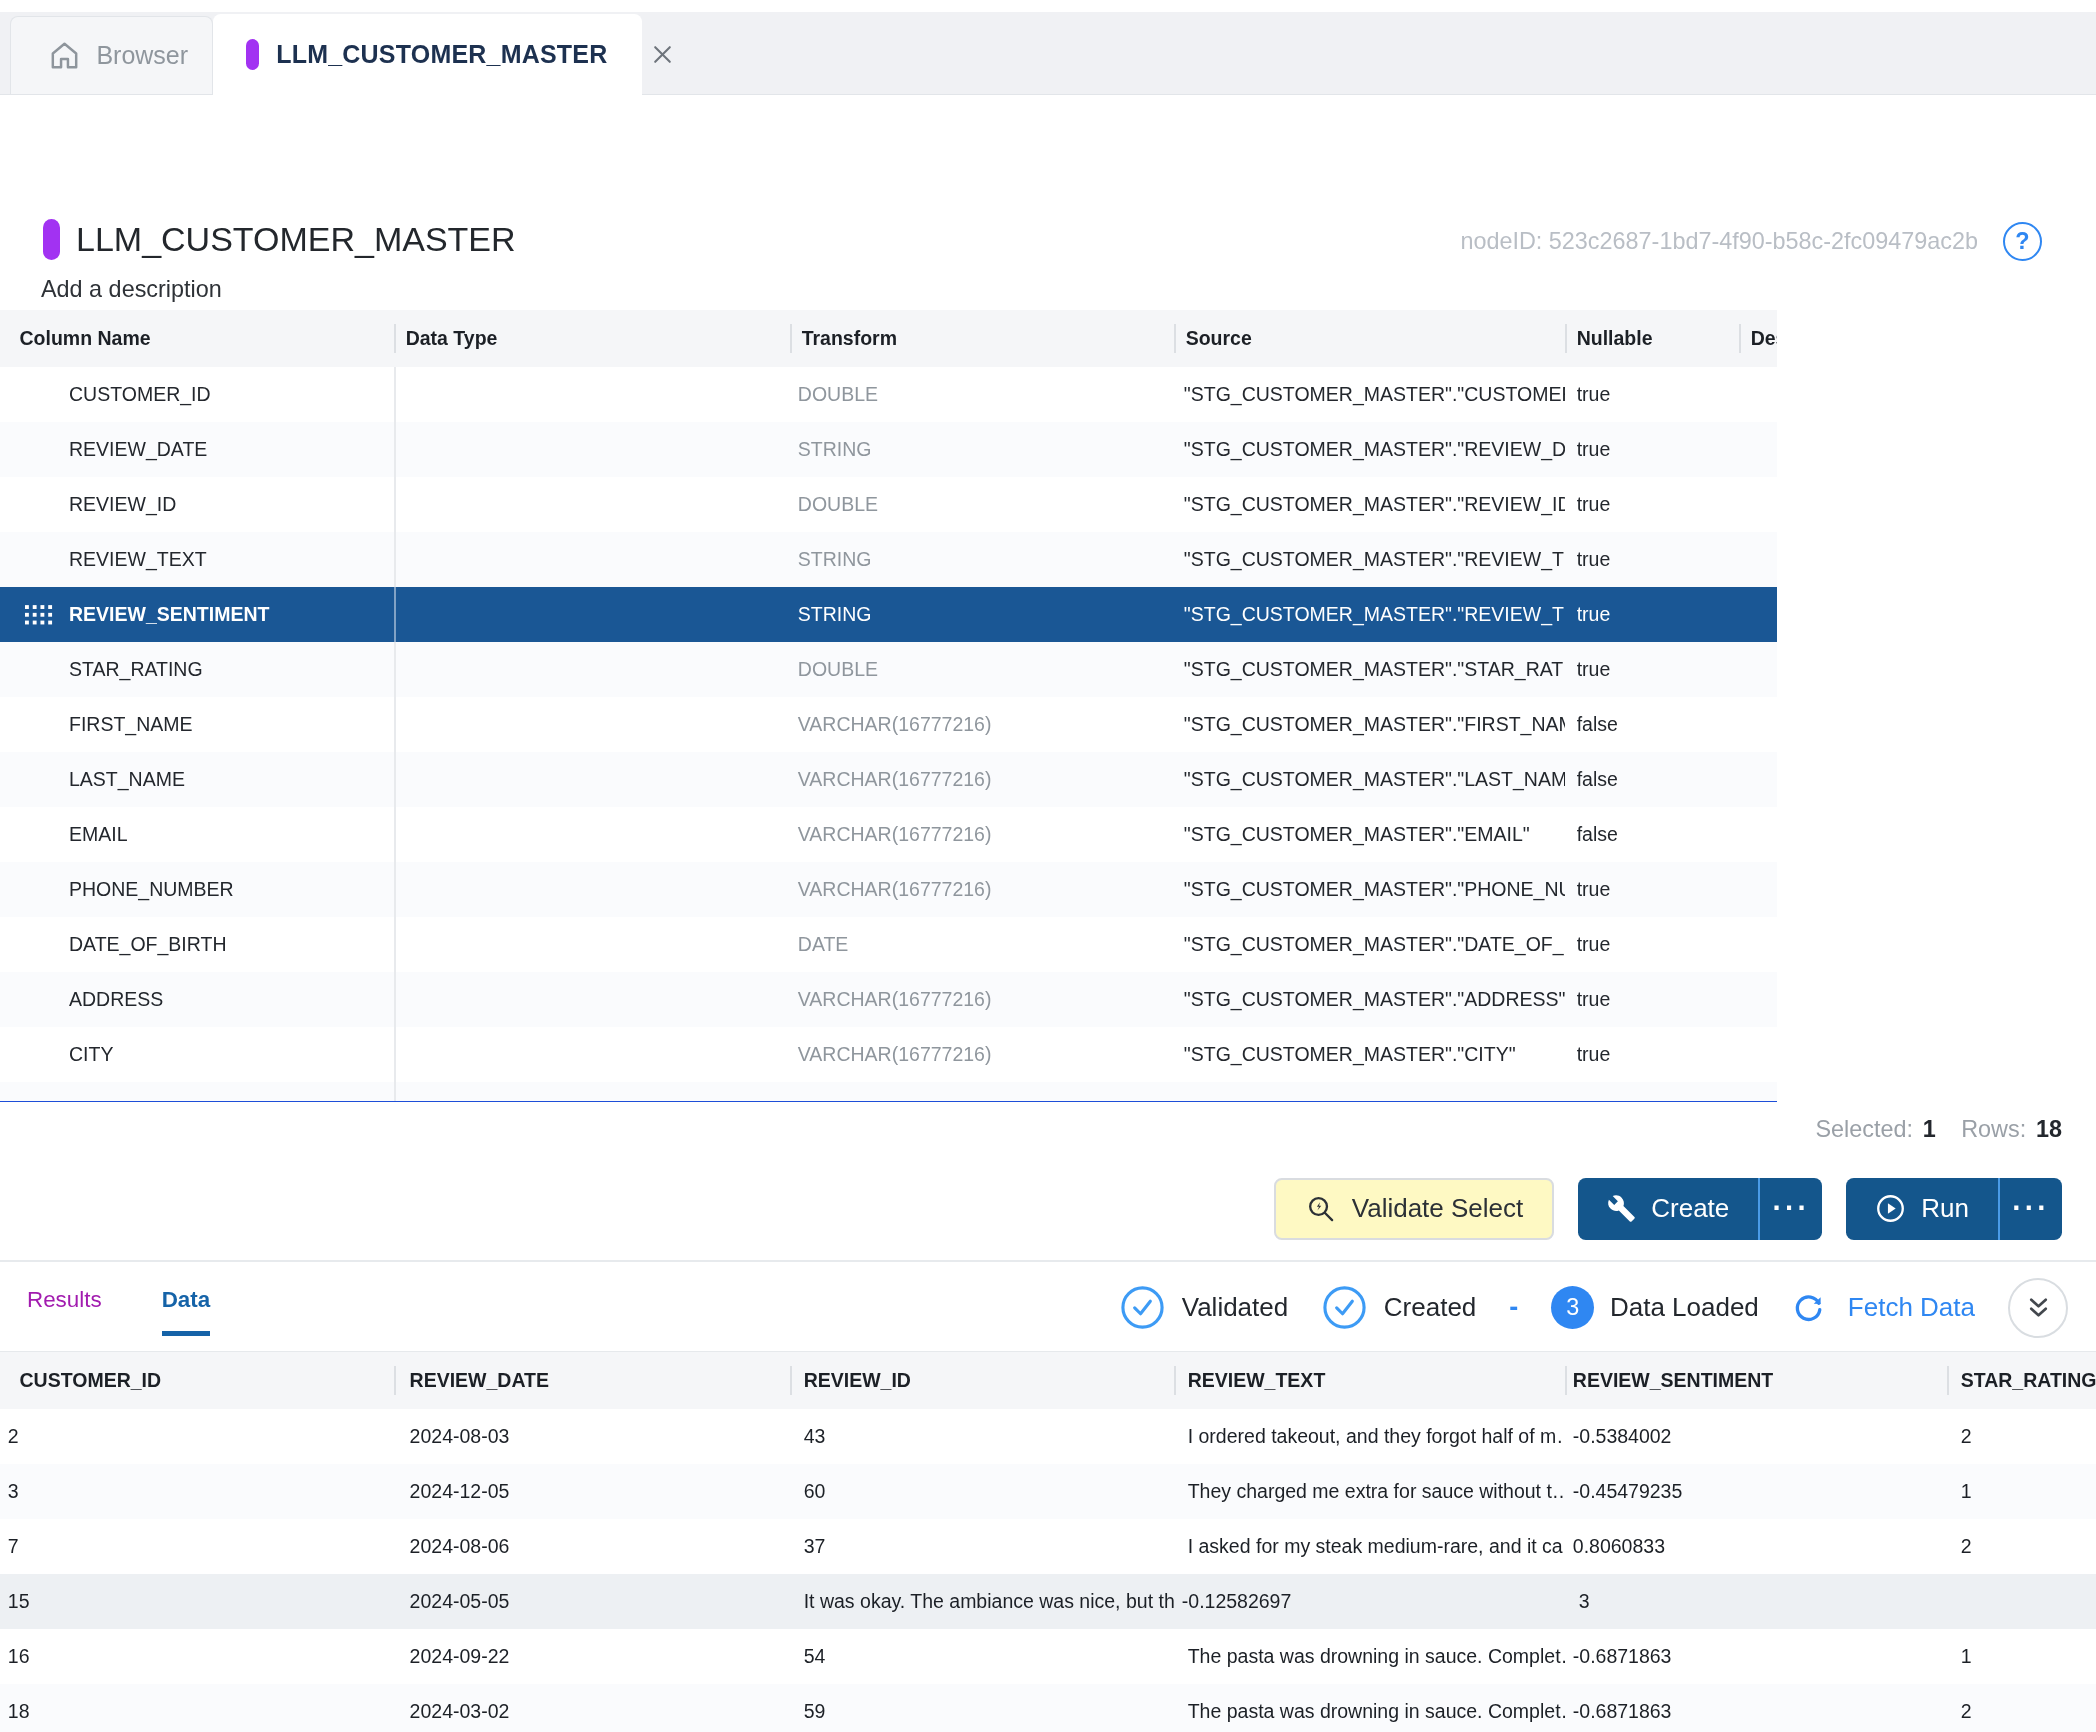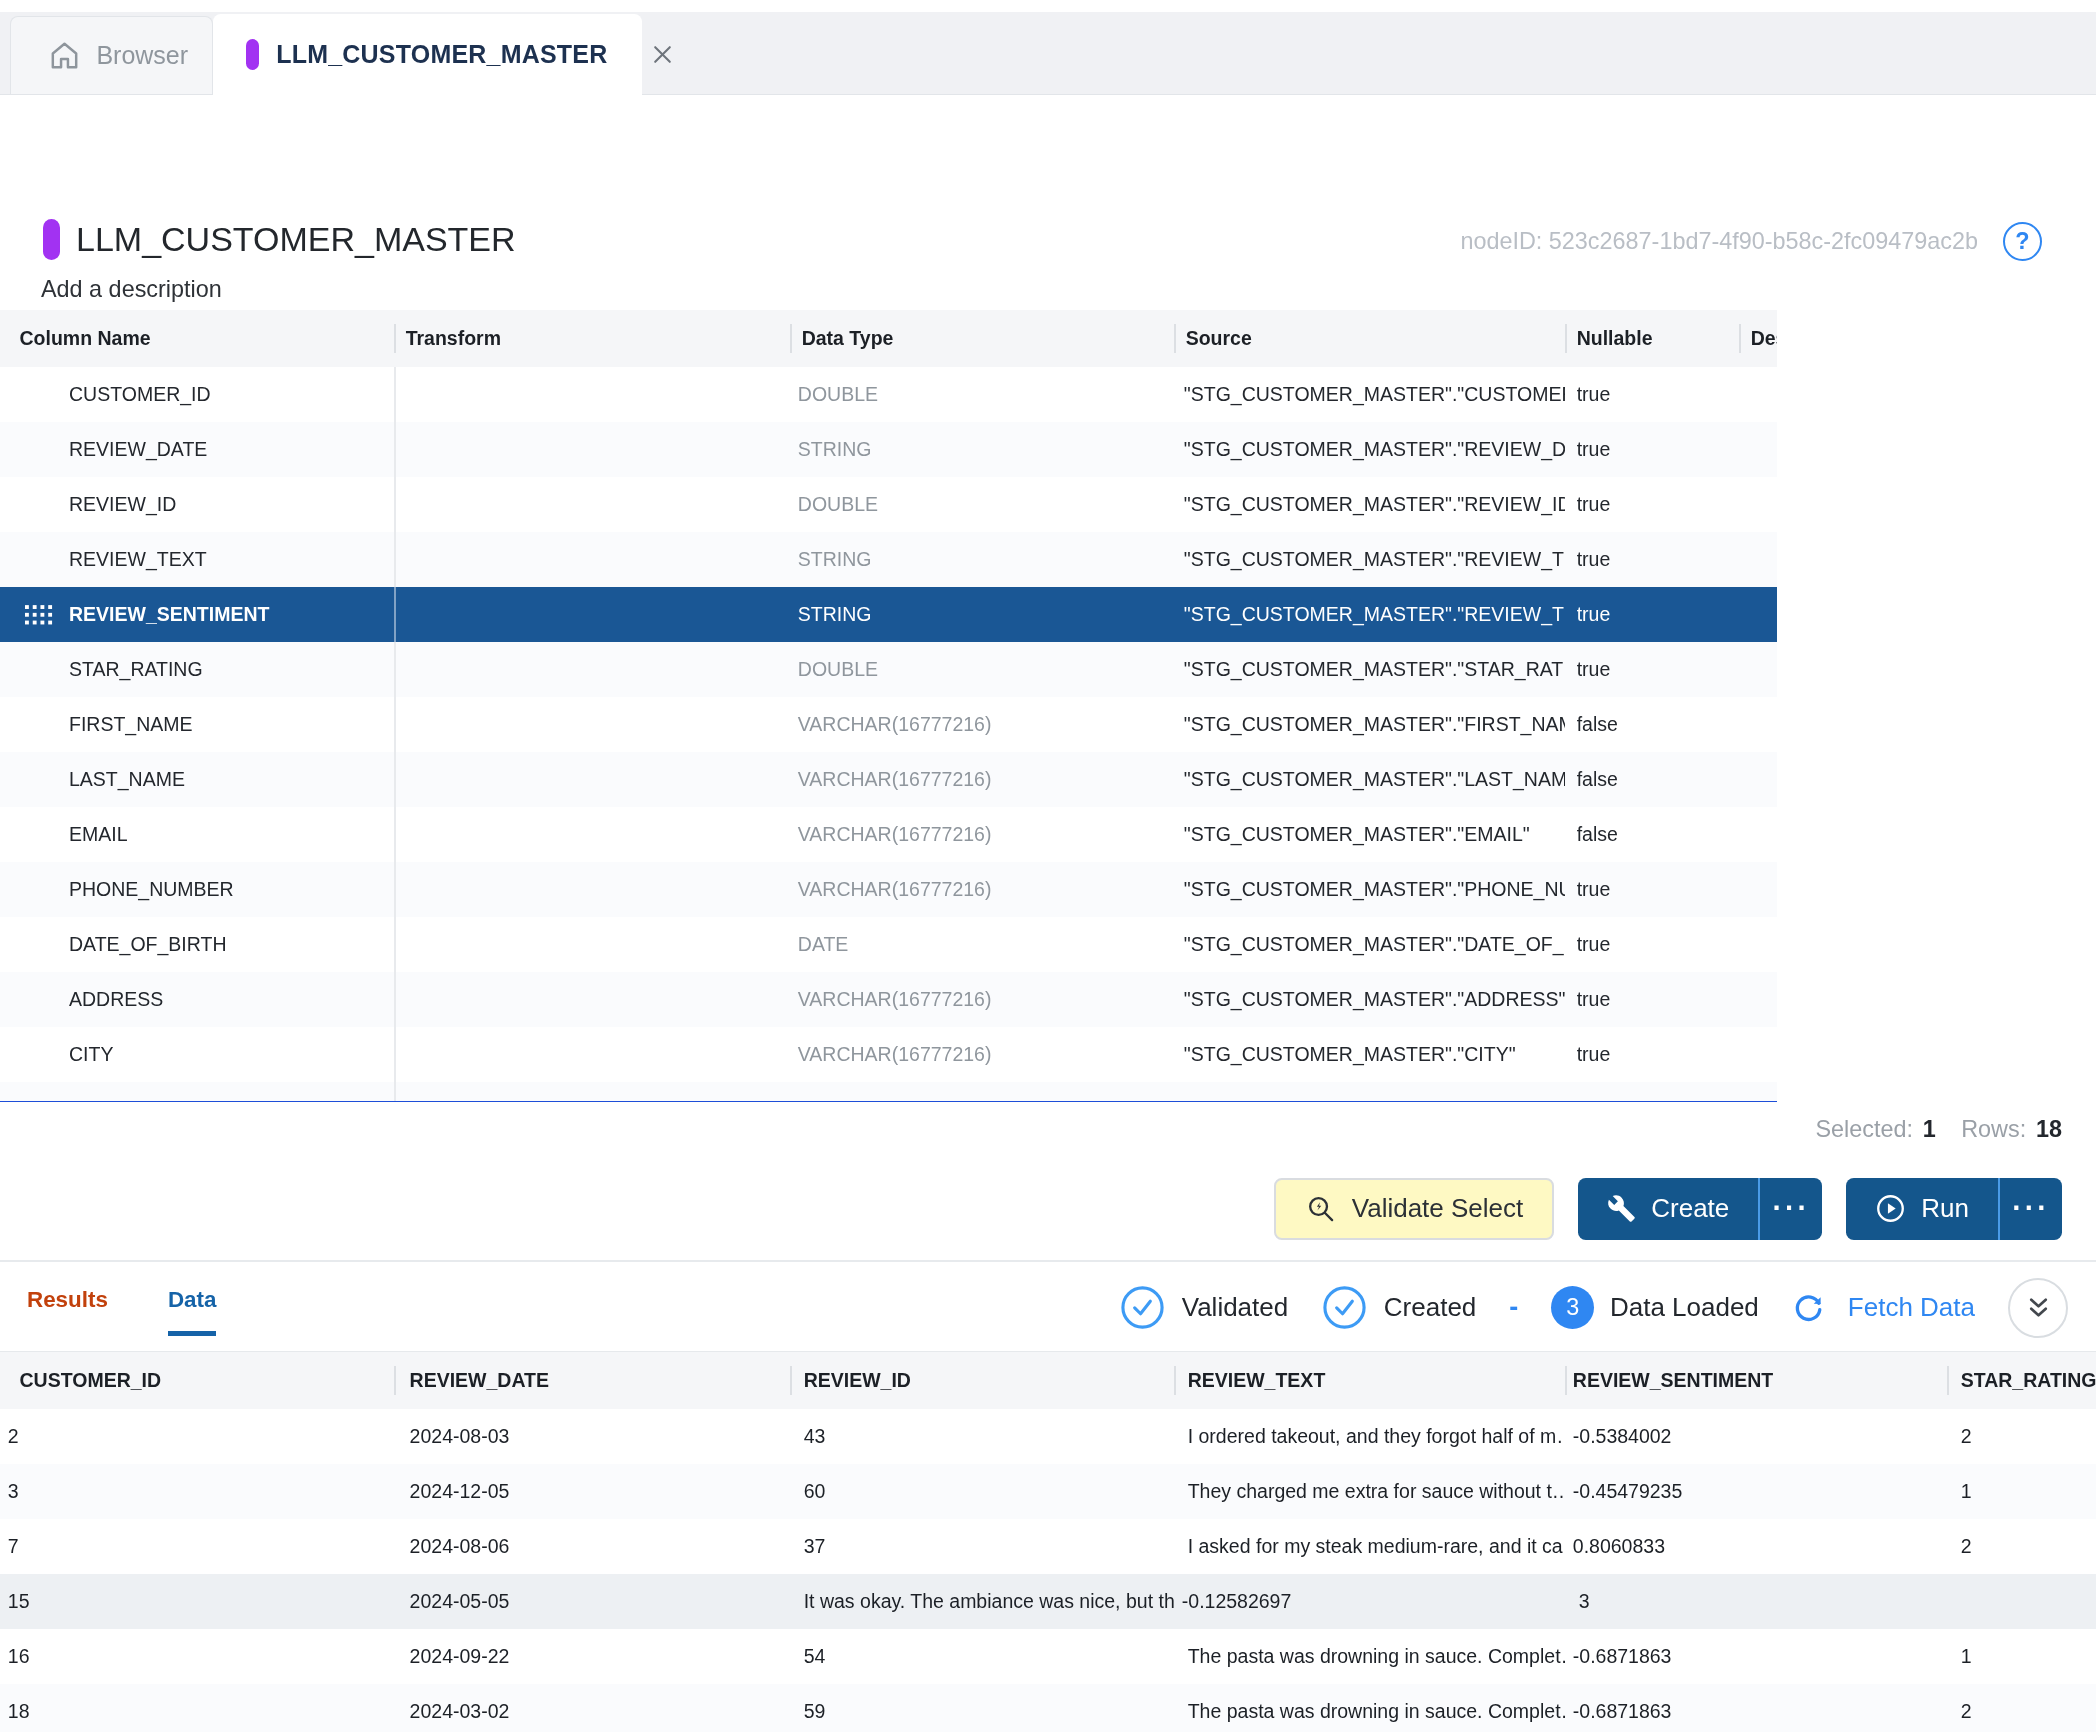--- a/index.html
+++ b/index.html
@@ -93,21 +93,21 @@
   .btn-group{display:flex;height:62px;border-radius:7.8px;overflow:hidden;background:var(--accent_blue);color:#fff;}
   .btn-main{display:flex;align-items:center;gap:15.6px;padding:0 29px;font-size:26px;font-weight:500;}
   .btn-divider{width:2px;background:var(--button_divider);margin:0;}
   .btn-more{width:62px;display:flex;align-items:center;justify-content:center;
     font-size:29px;letter-spacing:2.9px;font-weight:700;}
 
   
   #resultsbar{position:absolute;left:0;top:1260px;width:2097px;height:91px;background:#fff;
     border-top:2px solid #e7eaed;}
   .res-tabs{position:absolute;left:27px;top:25px;display:flex;gap:60px;}
-  .res-tab{font-size:22.4px;font-weight:700;color:#c2410c;padding-bottom:23.4px;position:relative;}
+  .res-tab{font-size:22.4px;font-weight:400;color:#a21caf;padding-bottom:23.4px;position:relative;}
   .res-tab.active{color:var(--tab_active_blue);font-weight:700;}
   .res-tab.active::after{content:"";position:absolute;left:0;bottom:0;width:100%;height:5.9px;
     background:var(--tab_active_blue);}
   #statusbar{position:absolute;right:29px;top:0;height:91px;display:flex;align-items:center;gap:33px;}
   .status-item{display:flex;align-items:center;gap:15.6px;font-size:26px;font-weight:500;color:#23272d;}
   .badge{width:43px;height:43px;border-radius:50%;background:var(--link_blue);color:#fff;
     display:flex;align-items:center;justify-content:center;font-size:23.4px;font-weight:500;}
   .dash{color:var(--link_blue);font-size:27px;font-weight:700;}
   #fetch-data{display:flex;align-items:center;gap:23px;color:var(--link_blue);font-size:26px;font-weight:500;}
   #collapse-btn{width:60px;height:60px;border-radius:50%;border:2px solid #d9dde1;background:#fff;
@@ -170,22 +170,22 @@
 
   <div class="edit-tabs">
     <div class="edit-tab active">Mapping</div>
     <div class="edit-tab">Join</div>
   </div>
 </div>
 
 <div id="maptable">
   <div id="map-head" class="mgrid">
       <div class="hcell hc0">Column Name</div>
+      <div class="hcell hc2">Data Type</div>
       <div class="hcell hc1">Transform</div>
-      <div class="hcell hc2">Data Type</div>
       <div class="hcell hc3">Source</div>
       <div class="hcell hc4">Nullable</div>
       <div class="hcell hc5">Description</div>
     </div>
   <div id="map-rows">
       <div class="mrow mgrid">
         <div class="cell c-name">
           <span>CUSTOMER_ID</span>
         </div>
         <div class="cell c-transform"></div>

